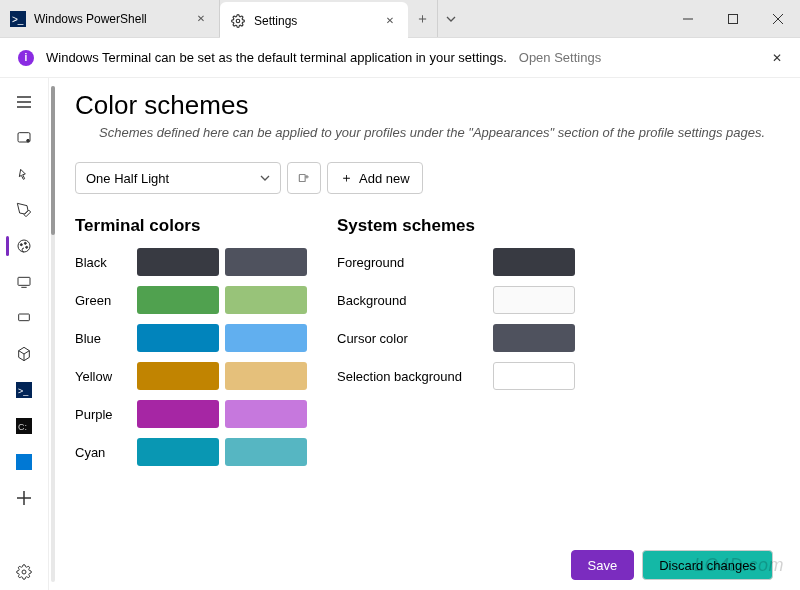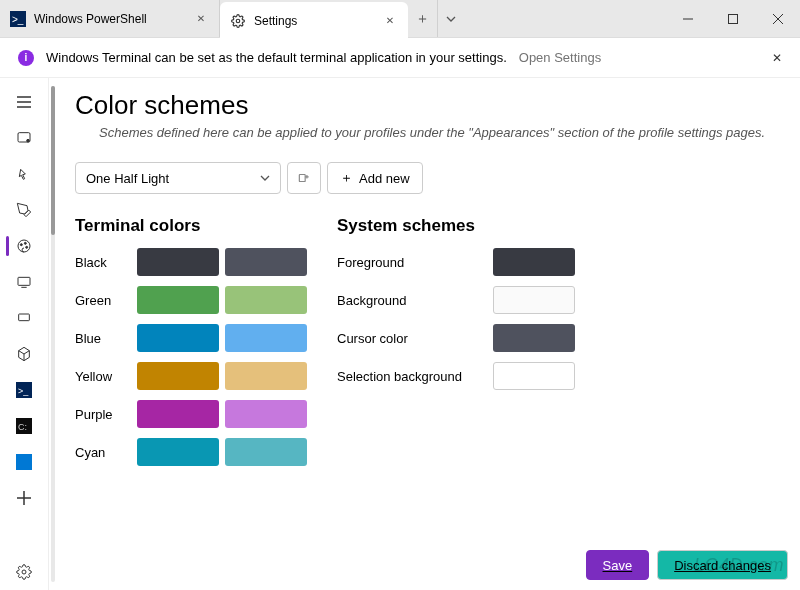--- a/index.html
+++ b/index.html
@@ -44,21 +44,21 @@
 
 .cols { display: flex; gap: 30px; }
 .col { }
 .col h2 { font-size: 17px; font-weight: 600; margin-bottom: 12px; }
 .row { display: flex; align-items: center; margin-bottom: 10px; gap: 6px; }
 .lbl { width: 56px; font-size: 13px; }
 .lbl2 { width: 150px; font-size: 13px; }
 .sw { width: 82px; height: 28px; border-radius: 3px; border: 1px solid transparent; }
 .sw.bordered { border: 1px solid #ccc; }
 
-.footer { position: absolute; bottom: 10px; right: 12px; display: flex; gap: 8px; align-items: center; text-decoration: underline; }
+.footer { position: absolute; bottom: 10px; right: 27px; display: flex; gap: 8px; align-items: center; }
 .btn { height: 30px; padding: 0 16px; border-radius: 4px; font-size: 13px; display: flex; align-items: center; border: 1px solid #ccc; background: #14b8a6; }
 .btn.primary { background: #7b2cbf; color: #fff; border-color: #7b2cbf; }
 
 .wm { position: absolute; bottom: 14px; right: 16px; font-size: 18px; color: rgba(0,0,0,0.18); font-weight: 300; letter-spacing: 0.5px; pointer-events: none; font-style: italic;}
 
 svg { display: block; }
 </style>
 </head>
 <body>
 

